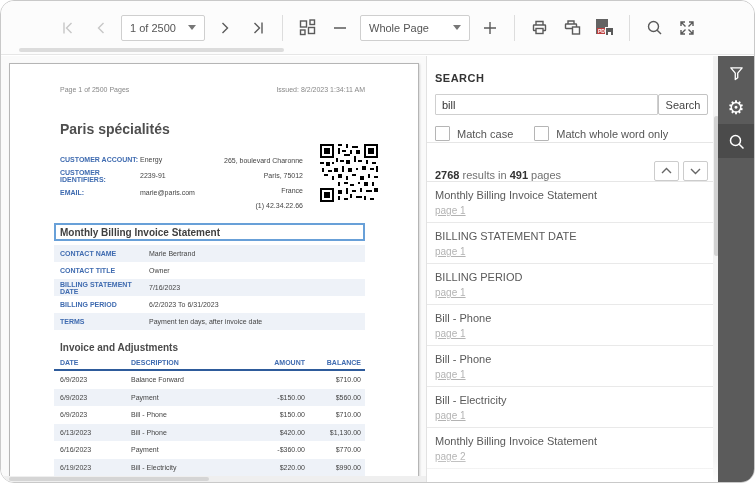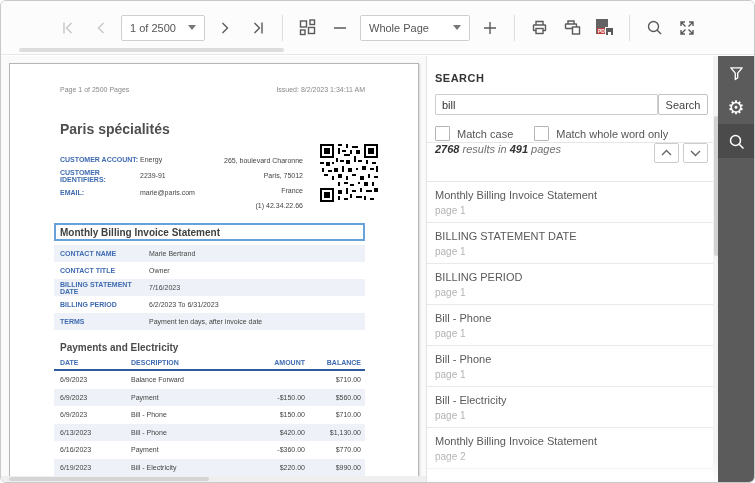--- a/index.html
+++ b/index.html
@@ -1,20 +1,20 @@
 <!DOCTYPE html>
 <html><head>
 <meta charset="utf-8">
 <style>
   * { box-sizing: border-box; margin: 0; padding: 0; }
   html,body { background:#fff; }
   body { font-family:"Liberation Sans", sans-serif; }
 
   .app { position:relative; width:755px; height:483px; background:#fff;
-         border:1px solid #c9c9c9; border-radius:6px; overflow:hidden; }
+         border:1px solid #c9c9c9; border-radius:14px; overflow:hidden; }
 
   
   .toolbar { position:absolute; top:0; left:0; right:0; height:54px; background:#fcfcfc;
              border-bottom:1px solid #e6e6e6; display:flex; align-items:center;
              justify-content:center; gap:7px; }
   .tb-btn { width:26px; height:26px; display:flex; align-items:center; justify-content:center;
             cursor:pointer; background:none; border:none; }
   .tb-sep { width:1px; height:26px; background:#ddd; margin:0 4px; }
   .tb-select { height:26px; border:1px solid #cfcfcf; border-radius:2px; background:#fff;
                display:flex; align-items:center; justify-content:space-between;
@@ -88,29 +88,29 @@
                   font-size:11px; color:#333; padding:0 6px; outline:none;
                   font-family:"Liberation Sans", sans-serif; }
   .search-btn { width:50px; height:21px; background:#fff; border:1px solid #c3c3c3;
                 border-radius:2px; font-size:11px; color:#444; cursor:pointer;
                 font-family:"Liberation Sans", sans-serif; }
   .check-row { display:flex; align-items:center; gap:7px; margin:11px 0 1px 8px; }
   .checkbox { width:15px; height:15px; border:1px solid #b5b5b5; border-radius:1px; background:#fff;
               cursor:pointer; flex:none; }
   .check-label { font-size:11px; color:#555; margin-right:14px; }
   .divider { height:1px; background:#e6e6e6; }
-  .summary-row { height:38px; display:flex; align-items:flex-start; padding:0 12px 0 8px;font-style:italic; }
+  .summary-row { height:38px; display:flex; align-items:flex-end; padding:0 12px 0 8px; }
   .summary-text { flex:1; font-size:11px; color:#707070; }
   .summary-text .b { font-weight:bold; color:#333; }
   .nav-btn { width:25px; height:20px; border:1px solid #ccc; border-radius:2px; background:#fff;
              display:flex; align-items:center; justify-content:center; cursor:pointer; }
   .nav-btn + .nav-btn { margin-left:4px; }
   .result-item { padding:7px 12px 6px 8px; border-bottom:1px solid #e9e9e9; cursor:pointer; }
   .result-title { font-size:11px; color:#595959; margin-bottom:4px; }
-  .result-page { font-size:10px; color:#b3b3b3; }
+  .result-page { font-size:10px; color:#b3b3b3;text-decoration:underline; }
   .panel-fade { position:absolute; left:0; right:0; bottom:0; height:26px; pointer-events:none;
                 background:linear-gradient(rgba(255,255,255,0), rgba(255,255,255,.9)); }
   .vscroll-track { position:absolute; right:0; top:0; bottom:0; width:7px; background:#f3f3f3; }
   .vscroll-thumb { position:absolute; right:1px; top:60px; width:5px; height:140px;
                    background:#d2d2d2; border-radius:3px; }
 
   
   .sidebar { position:absolute; right:0; top:55px; width:36px; bottom:0; background:#5b5b5b; }
   .side-btn { width:36px; height:34px; display:flex; align-items:center; justify-content:center;
               cursor:pointer; }
@@ -328,21 +328,21 @@
         <div class="det-row">
           <span class="det-label">BILLING PERIOD</span>
           <span class="det-value">6/2/2023 To 6/31/2023</span>
         </div>
         <div class="det-row">
           <span class="det-label">TERMS</span>
           <span class="det-value">Payment ten days, after invoice date</span>
         </div>
       </div>
 
-      <div class="payments-title">Payments and Electricity</div>
+      <div class="payments-title">Invoice and Adjustments</div>
 
       <div class="pay-table">
         <div class="pt-head">
           <span class="c-date">DATE</span>
           <span class="c-desc">DESCRIPTION</span>
           <span class="c-amt">AMOUNT</span>
           <span class="c-bal">BALANCE</span>
         </div>
         <div class="pt-row">
           <span class="c-date">6/9/2023</span>

